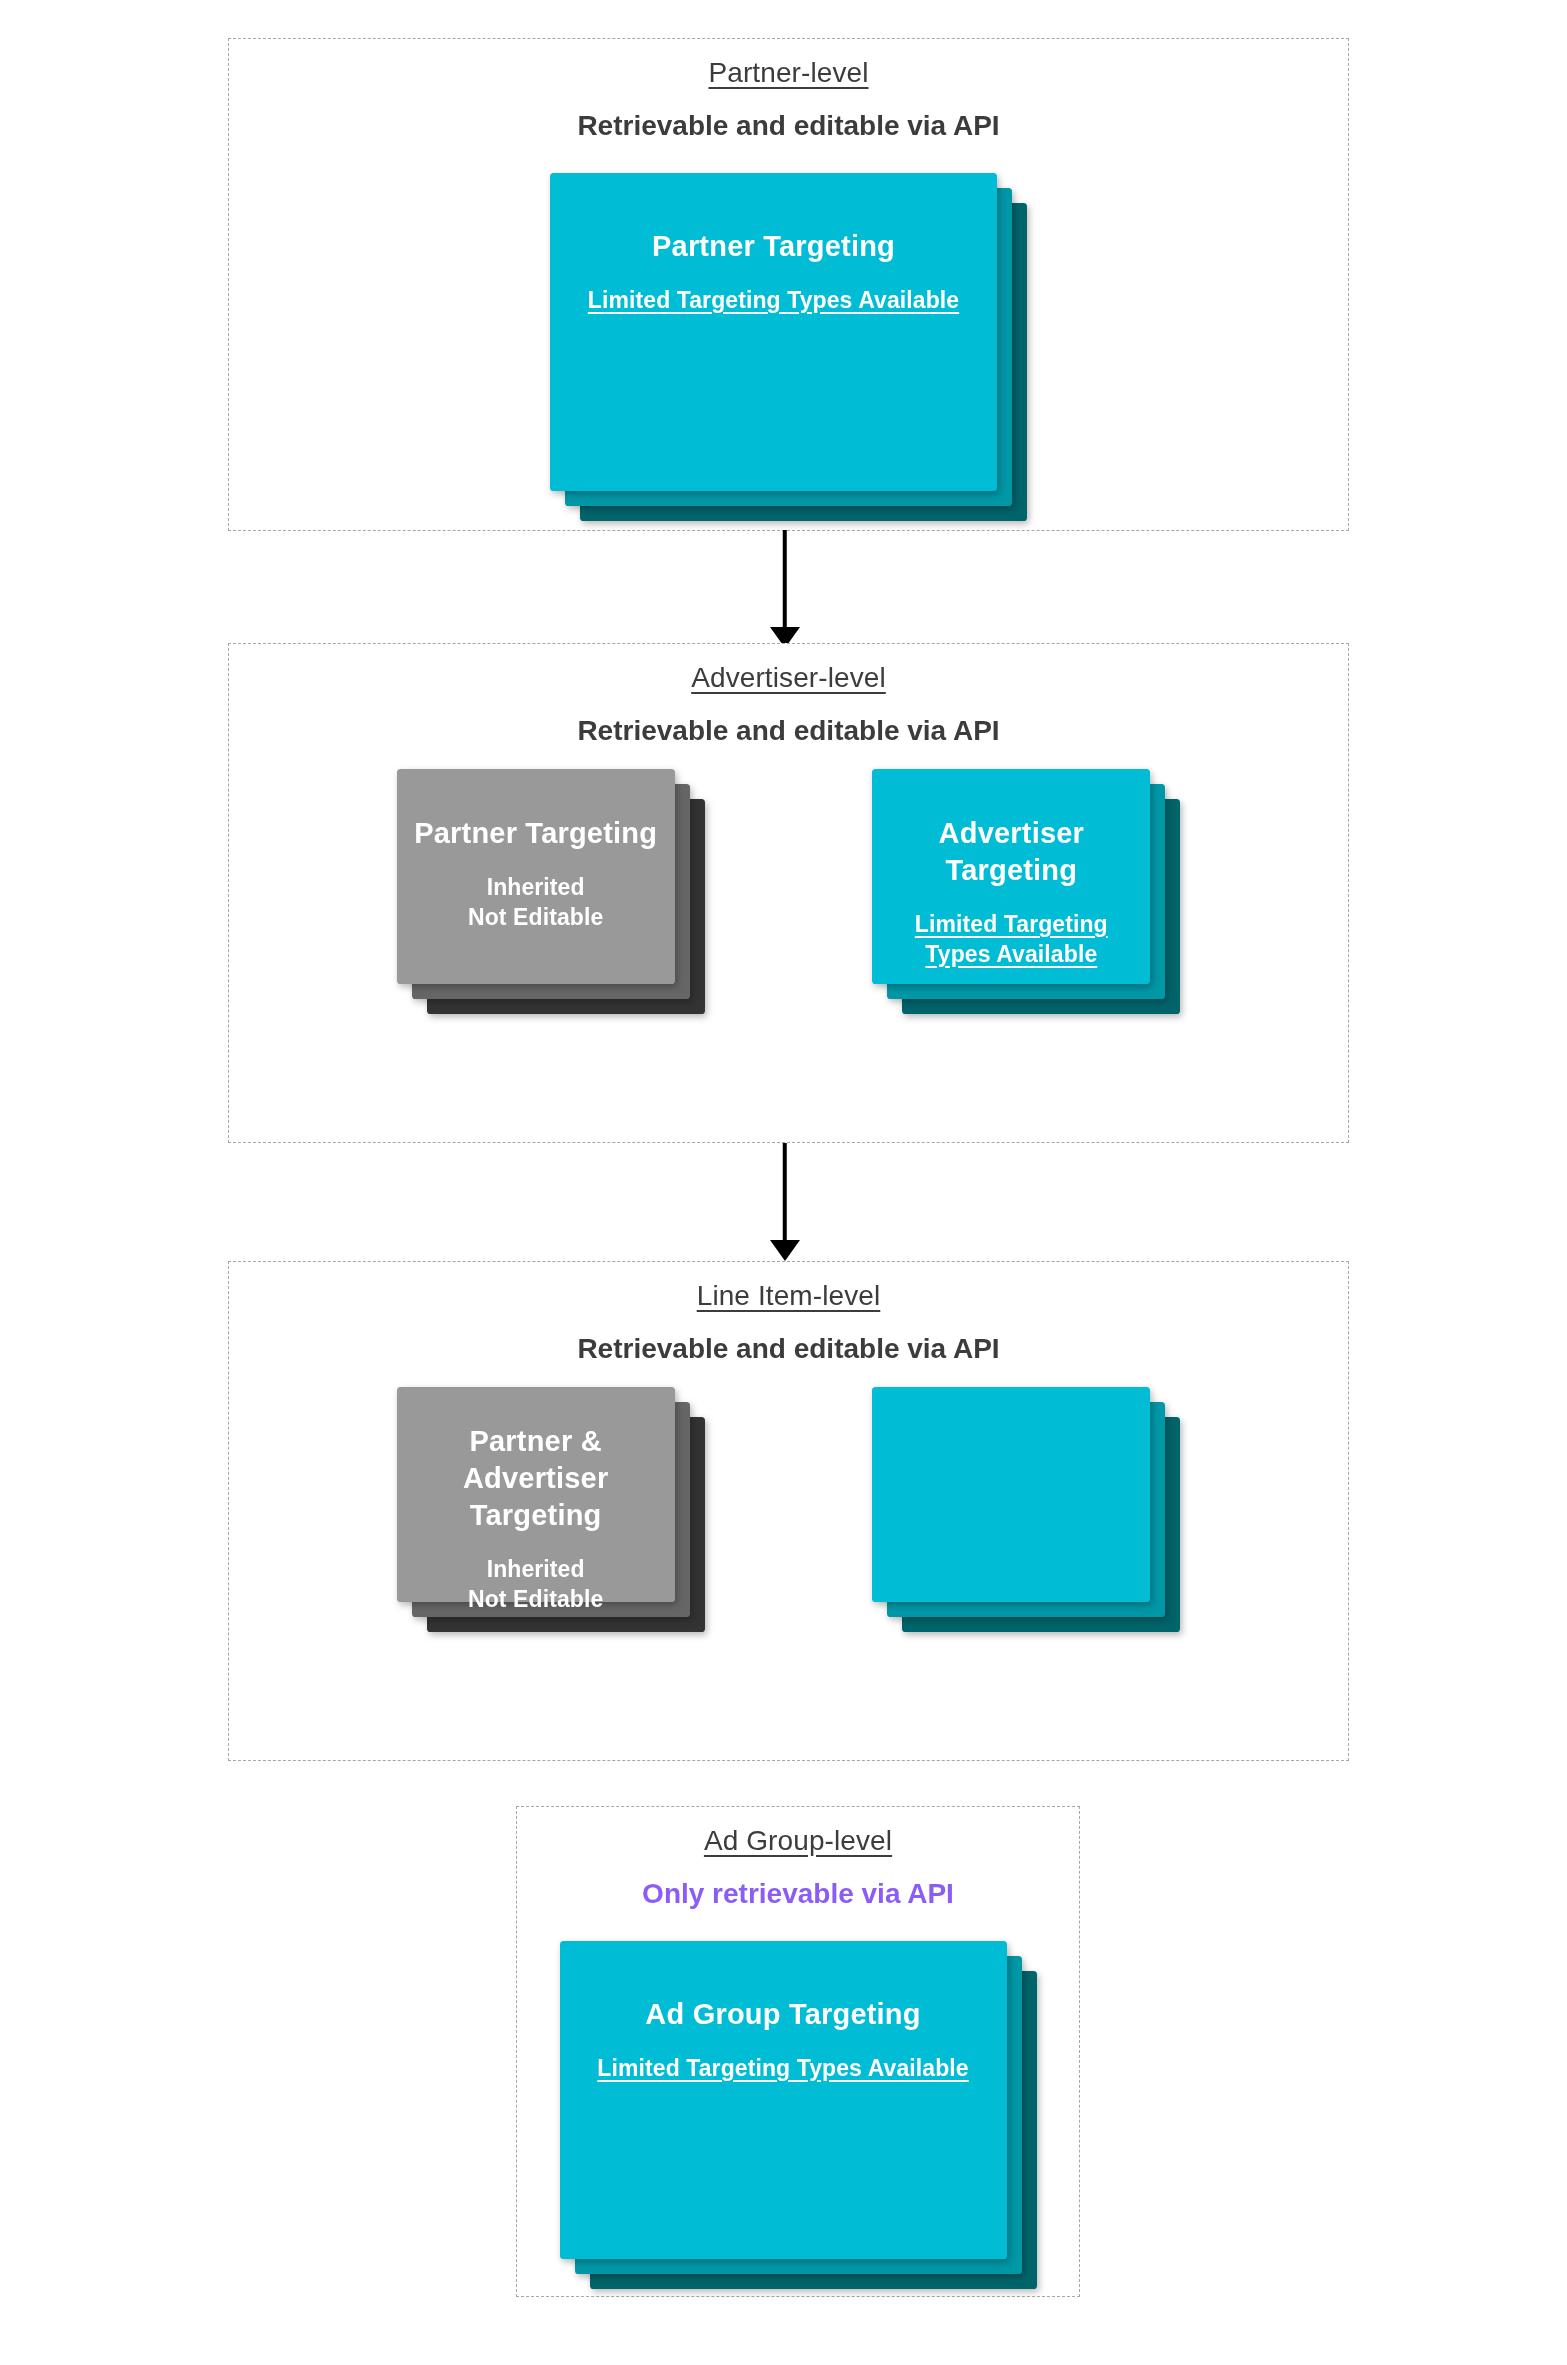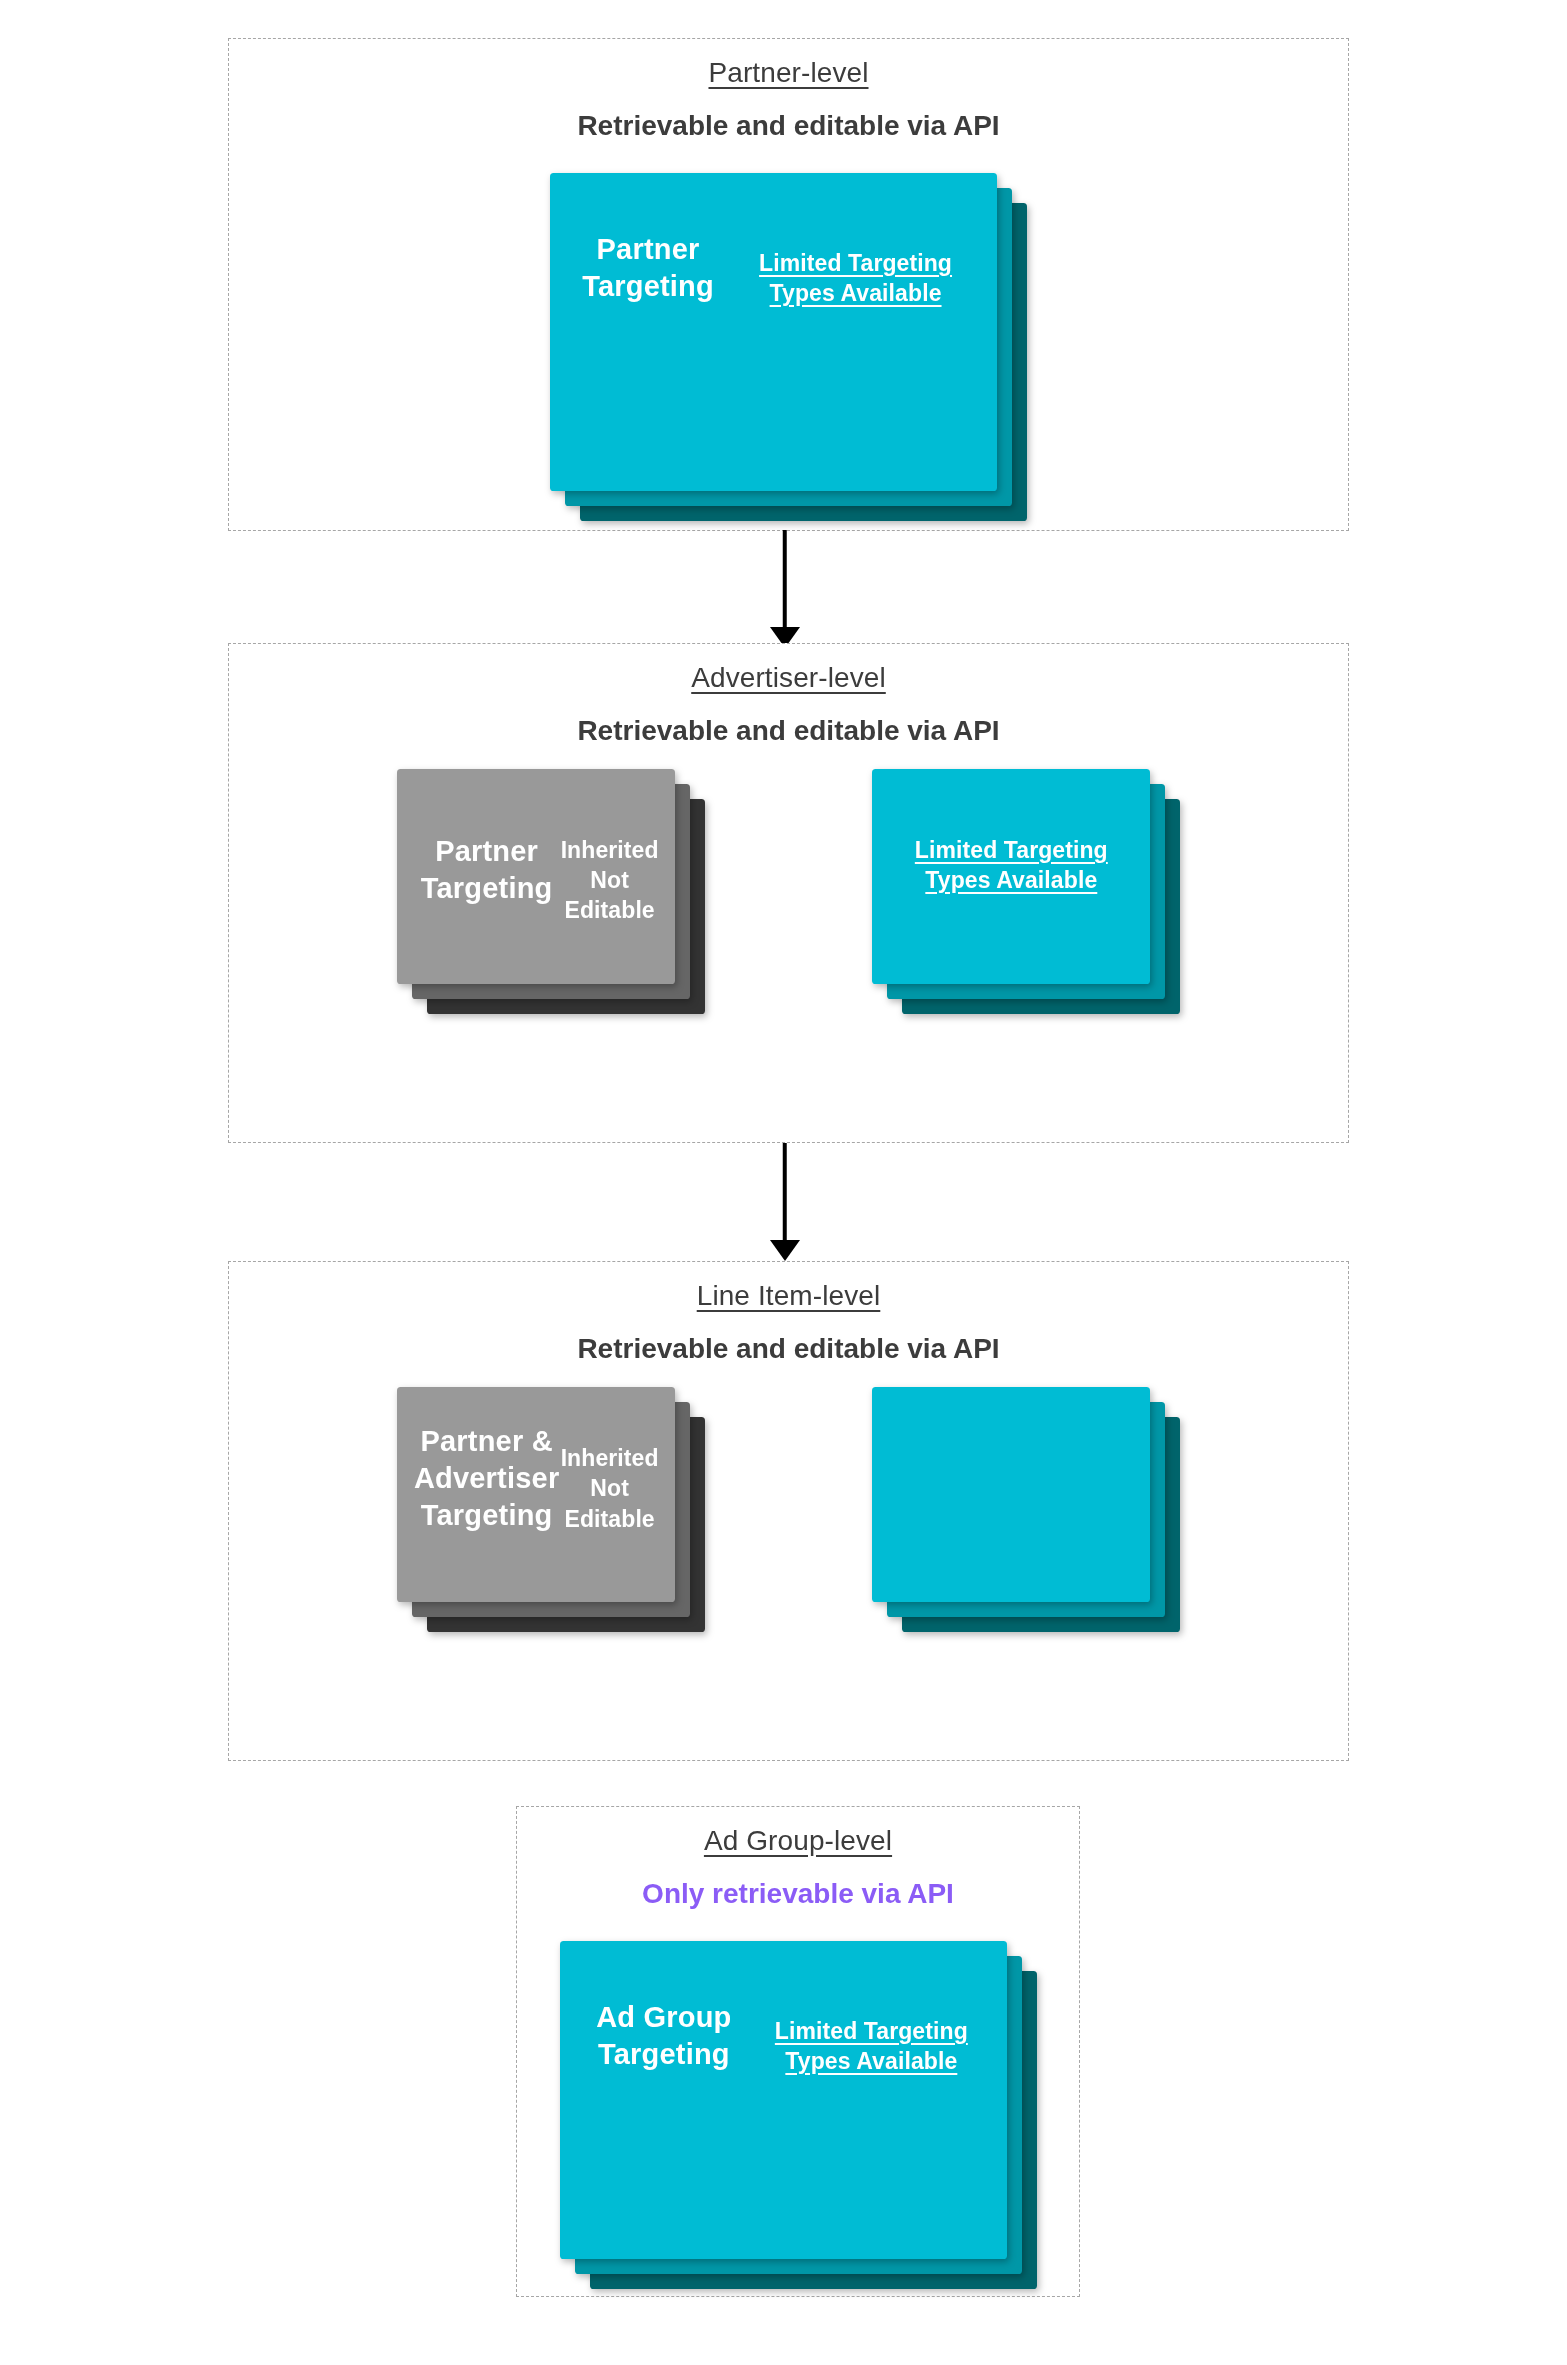--- a/index.html
+++ b/index.html
@@ -67,21 +67,21 @@
   
   .gray .layer.front { background: #999999; }
   .gray .layer.mid   { background: #666666; }
   .gray .layer.back  { background: #333333; }
 
   .card-content {
     position: absolute;
     left: 0; top: 0;
     width: 100%;
     display: flex;
-    flex-direction: row;
+    flex-direction: column;
     align-items: center;
     justify-content: flex-start;
     text-align: center;
     color: #ffffff;
     padding: 0 16px;
   }
   .card-title {
     font-size: 29px;
     font-weight: bold;
     line-height: 1.28;
@@ -166,20 +166,21 @@
           <div class="card-note">Inherited
 Not Editable</div>
         </div>
       </div>
 
       <div class="stack cyan" style="width:308px; height:246px;">
         <div class="layer back" style="width:278px; height:215px;"></div>
         <div class="layer mid" style="width:278px; height:215px;"></div>
         <div class="layer front" style="width:278px; height:215px;"></div>
         <div class="card-content" style="width:278px; padding-top:46px;">
+          <div class="card-title">Advertiser Targeting</div>
           <div class="card-note underlined">Limited Targeting Types Available</div>
         </div>
       </div>
     </div>
   </div>
 
   <div class="arrow" style="left:753px; top:1143px; width:63px; height:118px;">
     <div class="shaft" style="height:98px;"></div>
     <div class="head"></div>
   </div>

